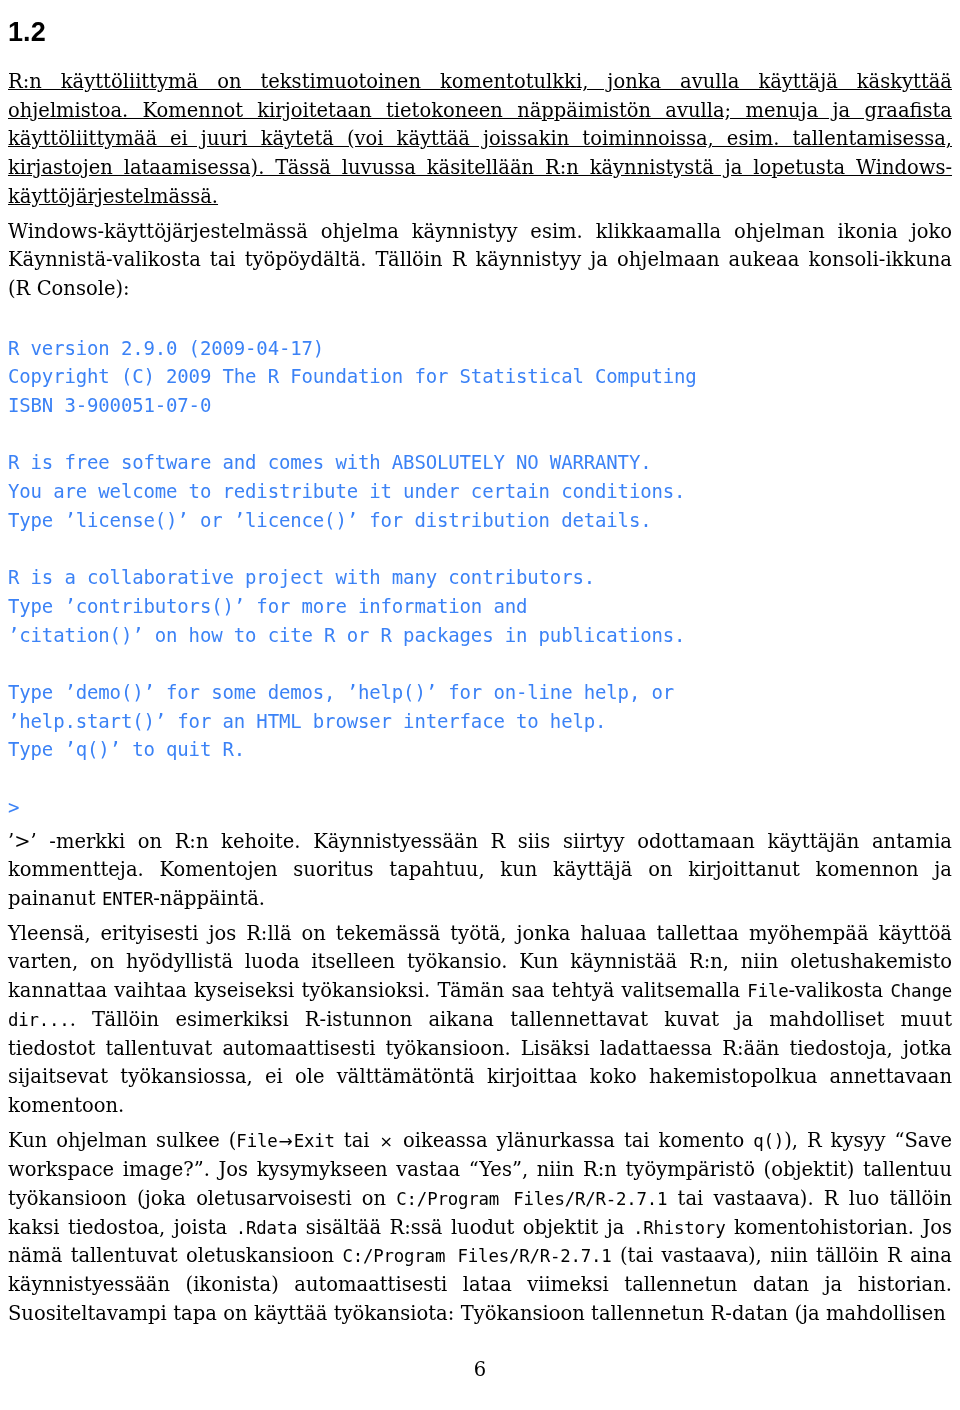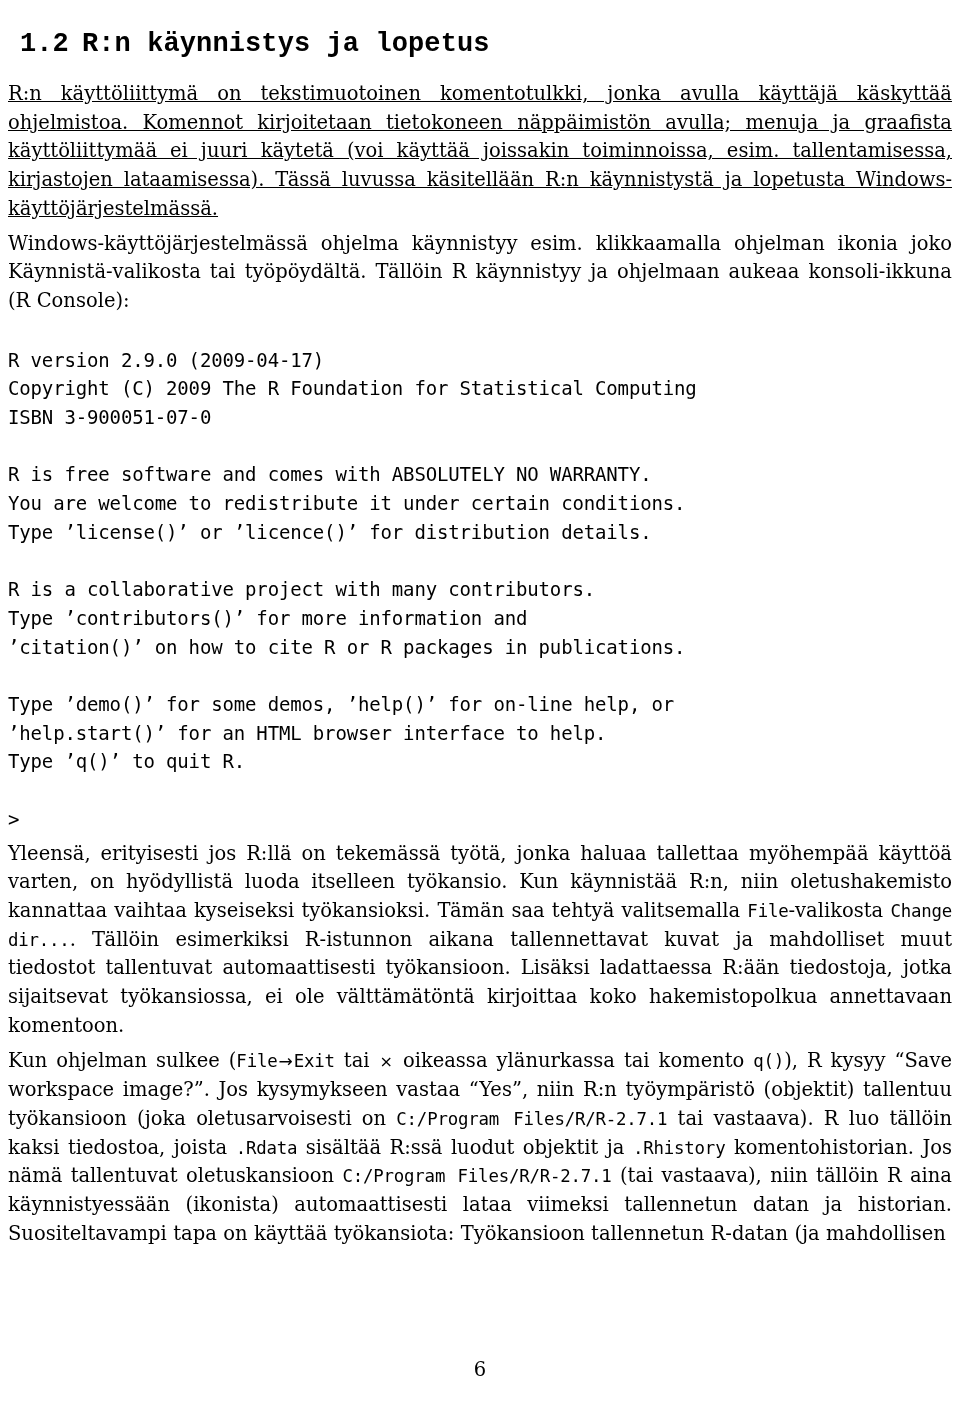--- a/index.html
+++ b/index.html
@@ -23,25 +23,25 @@
     left: 0;
     top: 0;
     width: 960px;
     height: 1410px;
     box-sizing: border-box;
     padding: 0 8px 0 8px;
   }
 
   
   .section-head {
-    font-family: Liberation Mono, monospace;
+    font-family: Liberation Sans, sans-serif;
     font-weight: bold;
     font-size: 27px;
     line-height: 32px;
-    margin: 12px;
+    margin: 0;
     padding-top: 16px;
     letter-spacing: 0.1px;
     display: flex;
     align-items: baseline;
   }
   .section-head .num {
     display: inline-block;
     min-width: 62px;
   }
 
@@ -68,21 +68,21 @@
 
   
   pre.console {
     font-family: "DejaVu Sans Mono", "Liberation Mono", monospace;
     font-size: 19px;
     line-height: 28.7px;
     margin: 0;
     padding: 0;
     white-space: pre;
     letter-spacing: -0.15px;
-    color: #000000;
+    color: #3b82f6;
   }
   .console-wrap { margin-top: 30px; }
 
   
   .folio {
     position: absolute;
     left: 0;
     right: 0;
     top: 1358px;
     text-align: center;
@@ -95,21 +95,20 @@
   .arrow { font-family: "DejaVu Sans", sans-serif; font-size: 17px; padding: 0 1px; }
   .times { font-family: "DejaVu Sans", sans-serif; font-size: 16px; padding: 0 1px; }
 </style>
 </head>
 <body>
 
 <div class="page">
 
   <h2 class="section-head">
     <span class="num">1.2</span>
-    <span>R:n käynnistys ja lopetus</span>
   </h2>
 
   <p class="body first">R:n käyttöliittymä on tekstimuotoinen komentotulkki, jonka avulla käyttäjä käskyttää ohjelmistoa. Komennot kirjoitetaan tietokoneen näppäimistön avulla; menuja ja graafista käyttöliittymää ei juuri käytetä (voi käyttää joissakin toiminnoissa, esim. tallentamisessa, kirjastojen lataamisessa). Tässä luvussa käsitellään R:n käynnistystä ja lopetusta Windows-käyttöjärjestelmässä.</p>
 
   <p class="body gap-md">Windows-käyttöjärjestelmässä ohjelma käynnistyy esim. klikkaamalla ohjelman ikonia joko Käynnistä-valikosta tai työpöydältä. Tällöin R käynnistyy ja ohjelmaan aukeaa konsoli-ikkuna (R Console):</p>
 
   <div class="console-wrap">
     <pre class="console">R version 2.9.0 (2009-04-17)
 Copyright (C) 2009 The R Foundation for Statistical Computing
 ISBN 3-900051-07-0
@@ -122,20 +121,21 @@
 Type ’contributors()’ for more information and
 ’citation()’ on how to cite R or R packages in publications.
 
 Type ’demo()’ for some demos, ’help()’ for on-line help, or
 ’help.start()’ for an HTML browser interface to help.
 Type ’q()’ to quit R.
 
 &gt;</pre>
   </div>
 
+  <p class="body gap-md"><span>’&gt;’ -merkki on R:n kehoite. Käynnistyessään R siis siirtyy odottamaan käyttäjän antamia kommentteja. Komentojen suoritus tapahtuu, kun käyttäjä on kirjoittanut komennon ja painanut </span><span class="tt">ENTER</span><span>-näppäintä.</span></p>
 
   <p class="body gap-md"><span>Yleensä, erityisesti jos R:llä on tekemässä työtä, jonka haluaa tallettaa myöhempää käyttöä varten, on hyödyllistä luoda itselleen työkansio. Kun käynnistää R:n, niin oletushakemisto kannattaa vaihtaa kyseiseksi työkansioksi. Tämän saa tehtyä valitsemalla </span><span class="tt">File</span><span>-valikosta </span><span class="tt">Change dir...</span><span>. Tällöin esimerkiksi R-istunnon aikana tallennettavat kuvat ja mahdolliset muut tiedostot tallentuvat automaattisesti työkansioon. Lisäksi ladattaessa R:ään tiedostoja, jotka sijaitsevat työkansiossa, ei ole välttämätöntä kirjoittaa koko hakemistopolkua annettavaan komentoon.</span></p>
 
   <p class="body gap-md"><span>Kun ohjelman sulkee (</span><span class="tt">File</span><span class="arrow">→</span><span class="tt">Exit</span><span> tai </span><span class="times">×</span><span> oikeassa ylänurkassa tai komento </span><span class="tt">q()</span><span>), R kysyy “Save workspace image?”. Jos kysymykseen vastaa “Yes”, niin R:n työympäristö (objektit) tallentuu työkansioon (joka oletusarvoisesti on </span><span class="tt">C:/Program Files/R/R-2.7.1</span><span> tai vastaava). R luo tällöin kaksi tiedostoa, joista </span><span class="tt">.Rdata</span><span> sisältää R:ssä luodut objektit ja </span><span class="tt">.Rhistory</span><span> komentohistorian. Jos nämä tallentuvat oletuskansioon </span><span class="tt">C:/Program Files/R/R-2.7.1</span><span> (tai vastaava), niin tällöin R aina käynnistyessään (ikonista) automaattisesti lataa viimeksi tallennetun datan ja historian. Suositeltavampi tapa on käyttää työkansiota: Työkansioon tallennetun R-datan (ja mahdollisen</span></p>
 
   <div class="folio">6</div>
 
 </div>
 
 </body></html>

